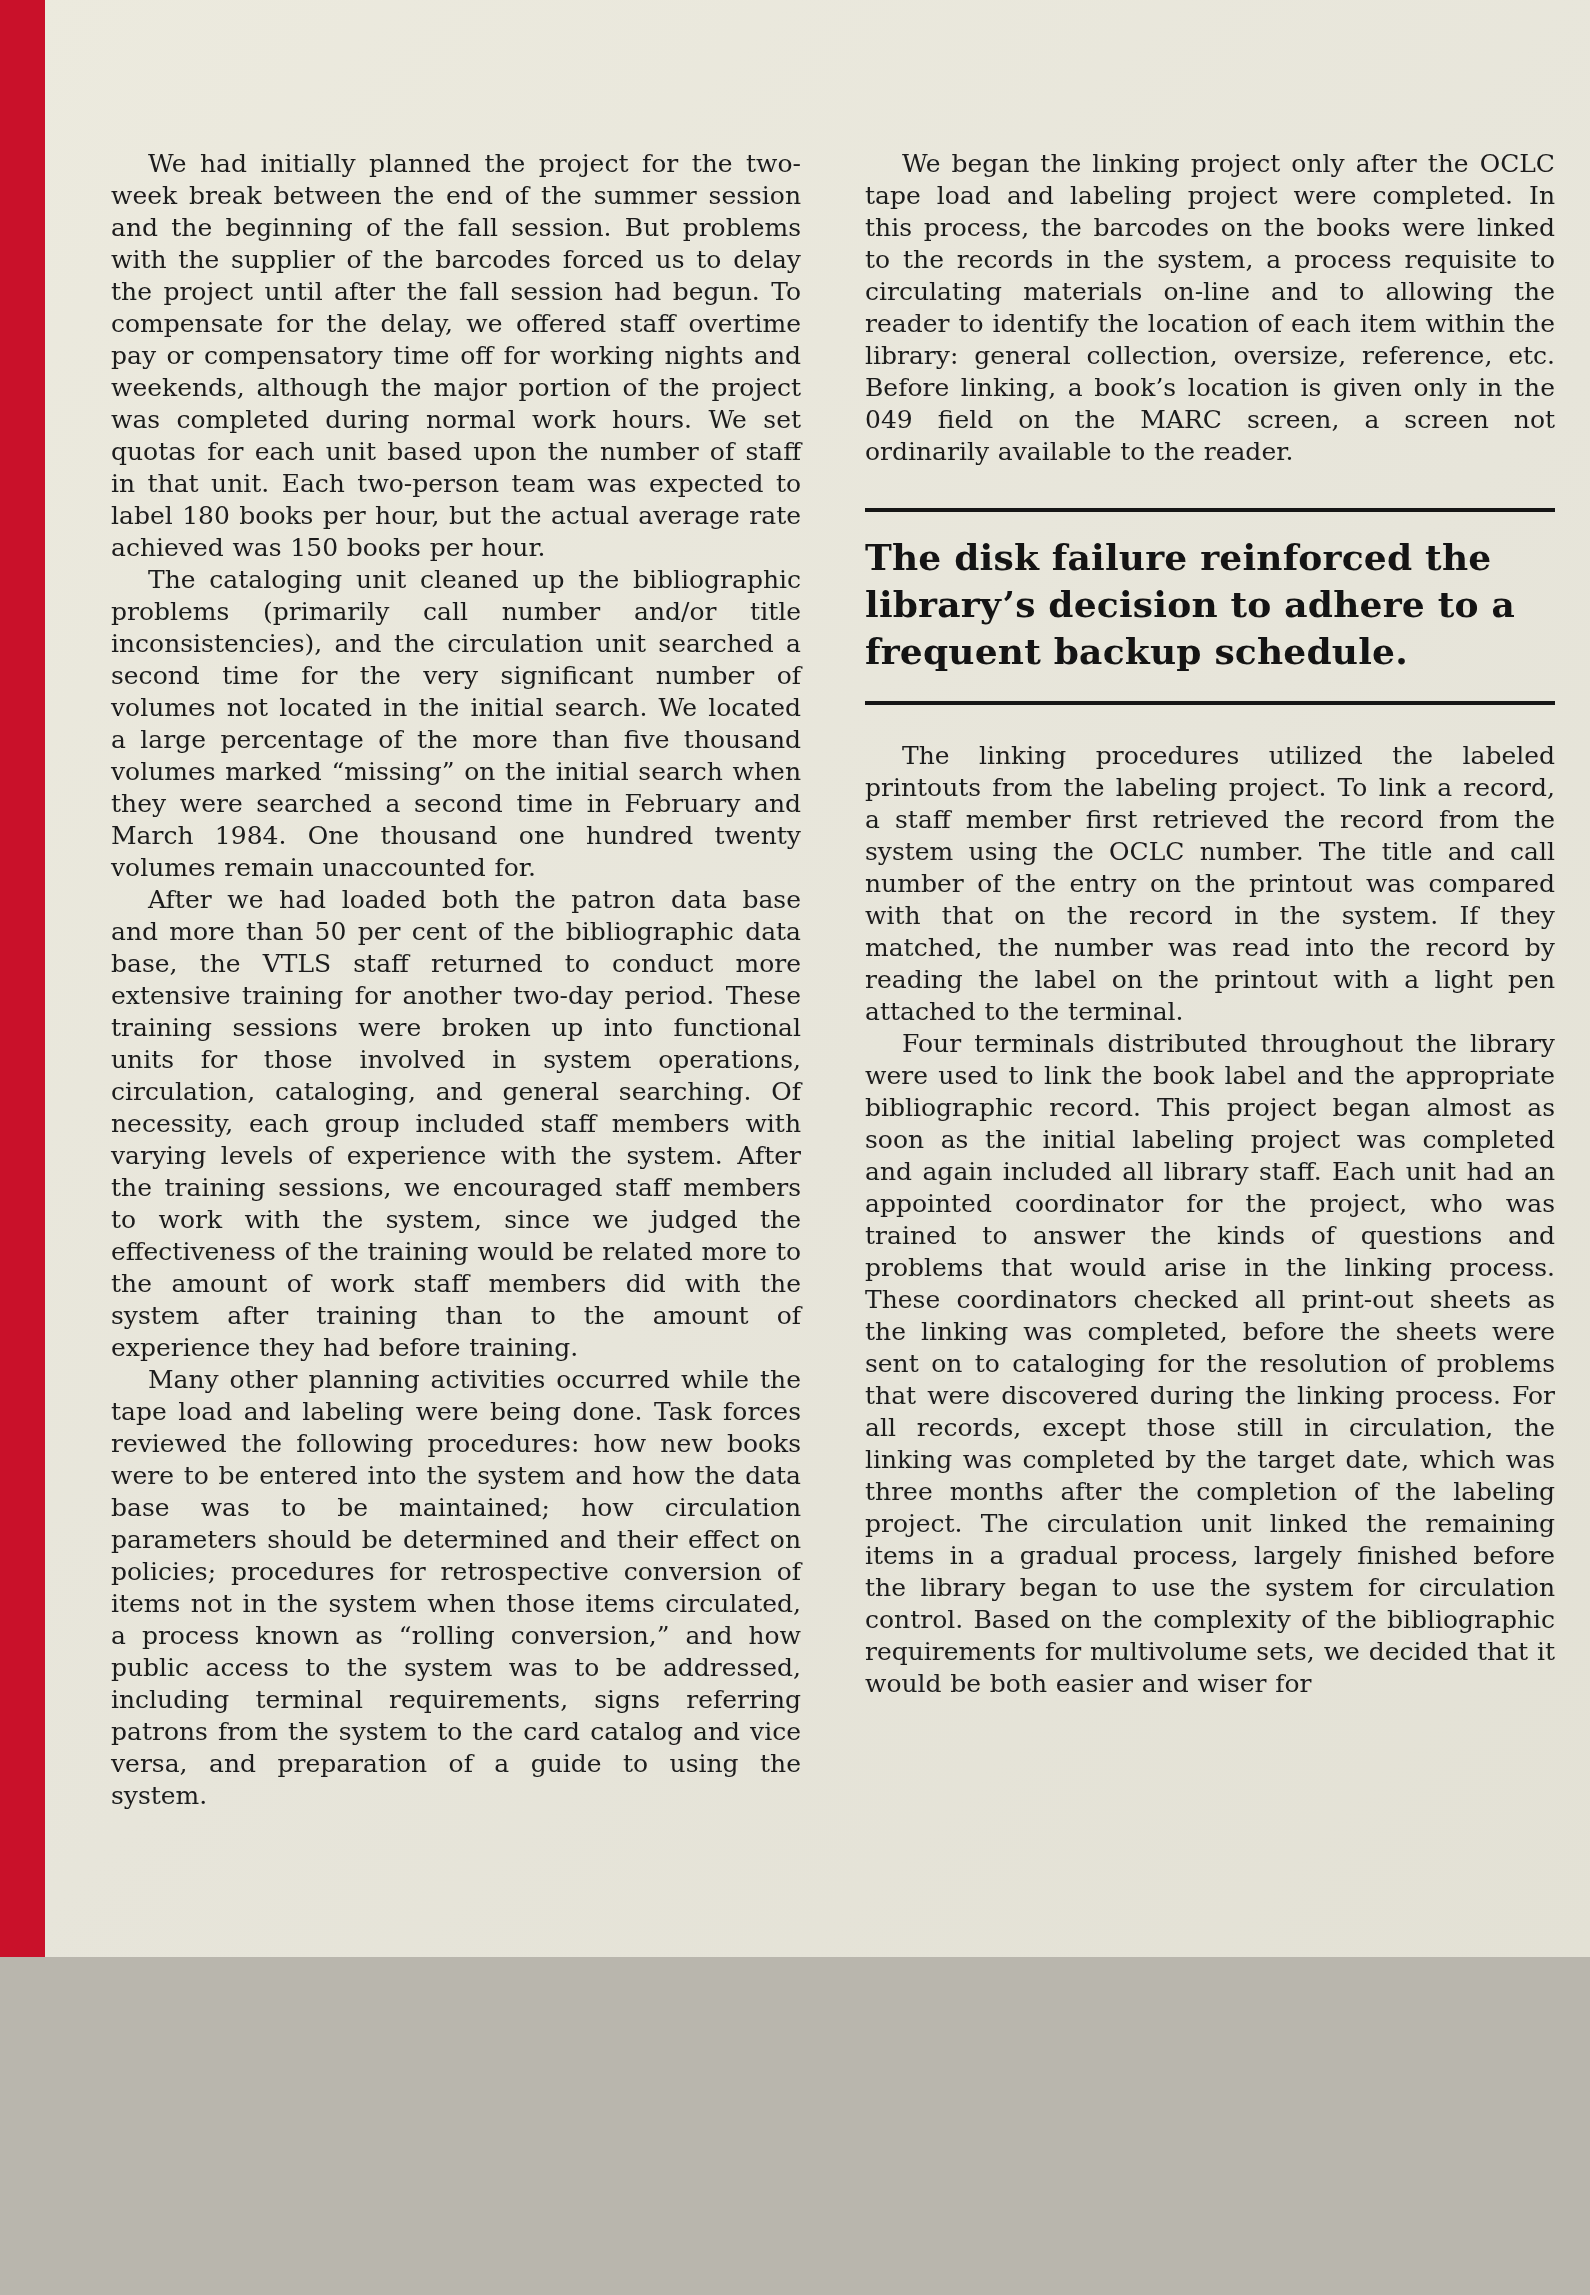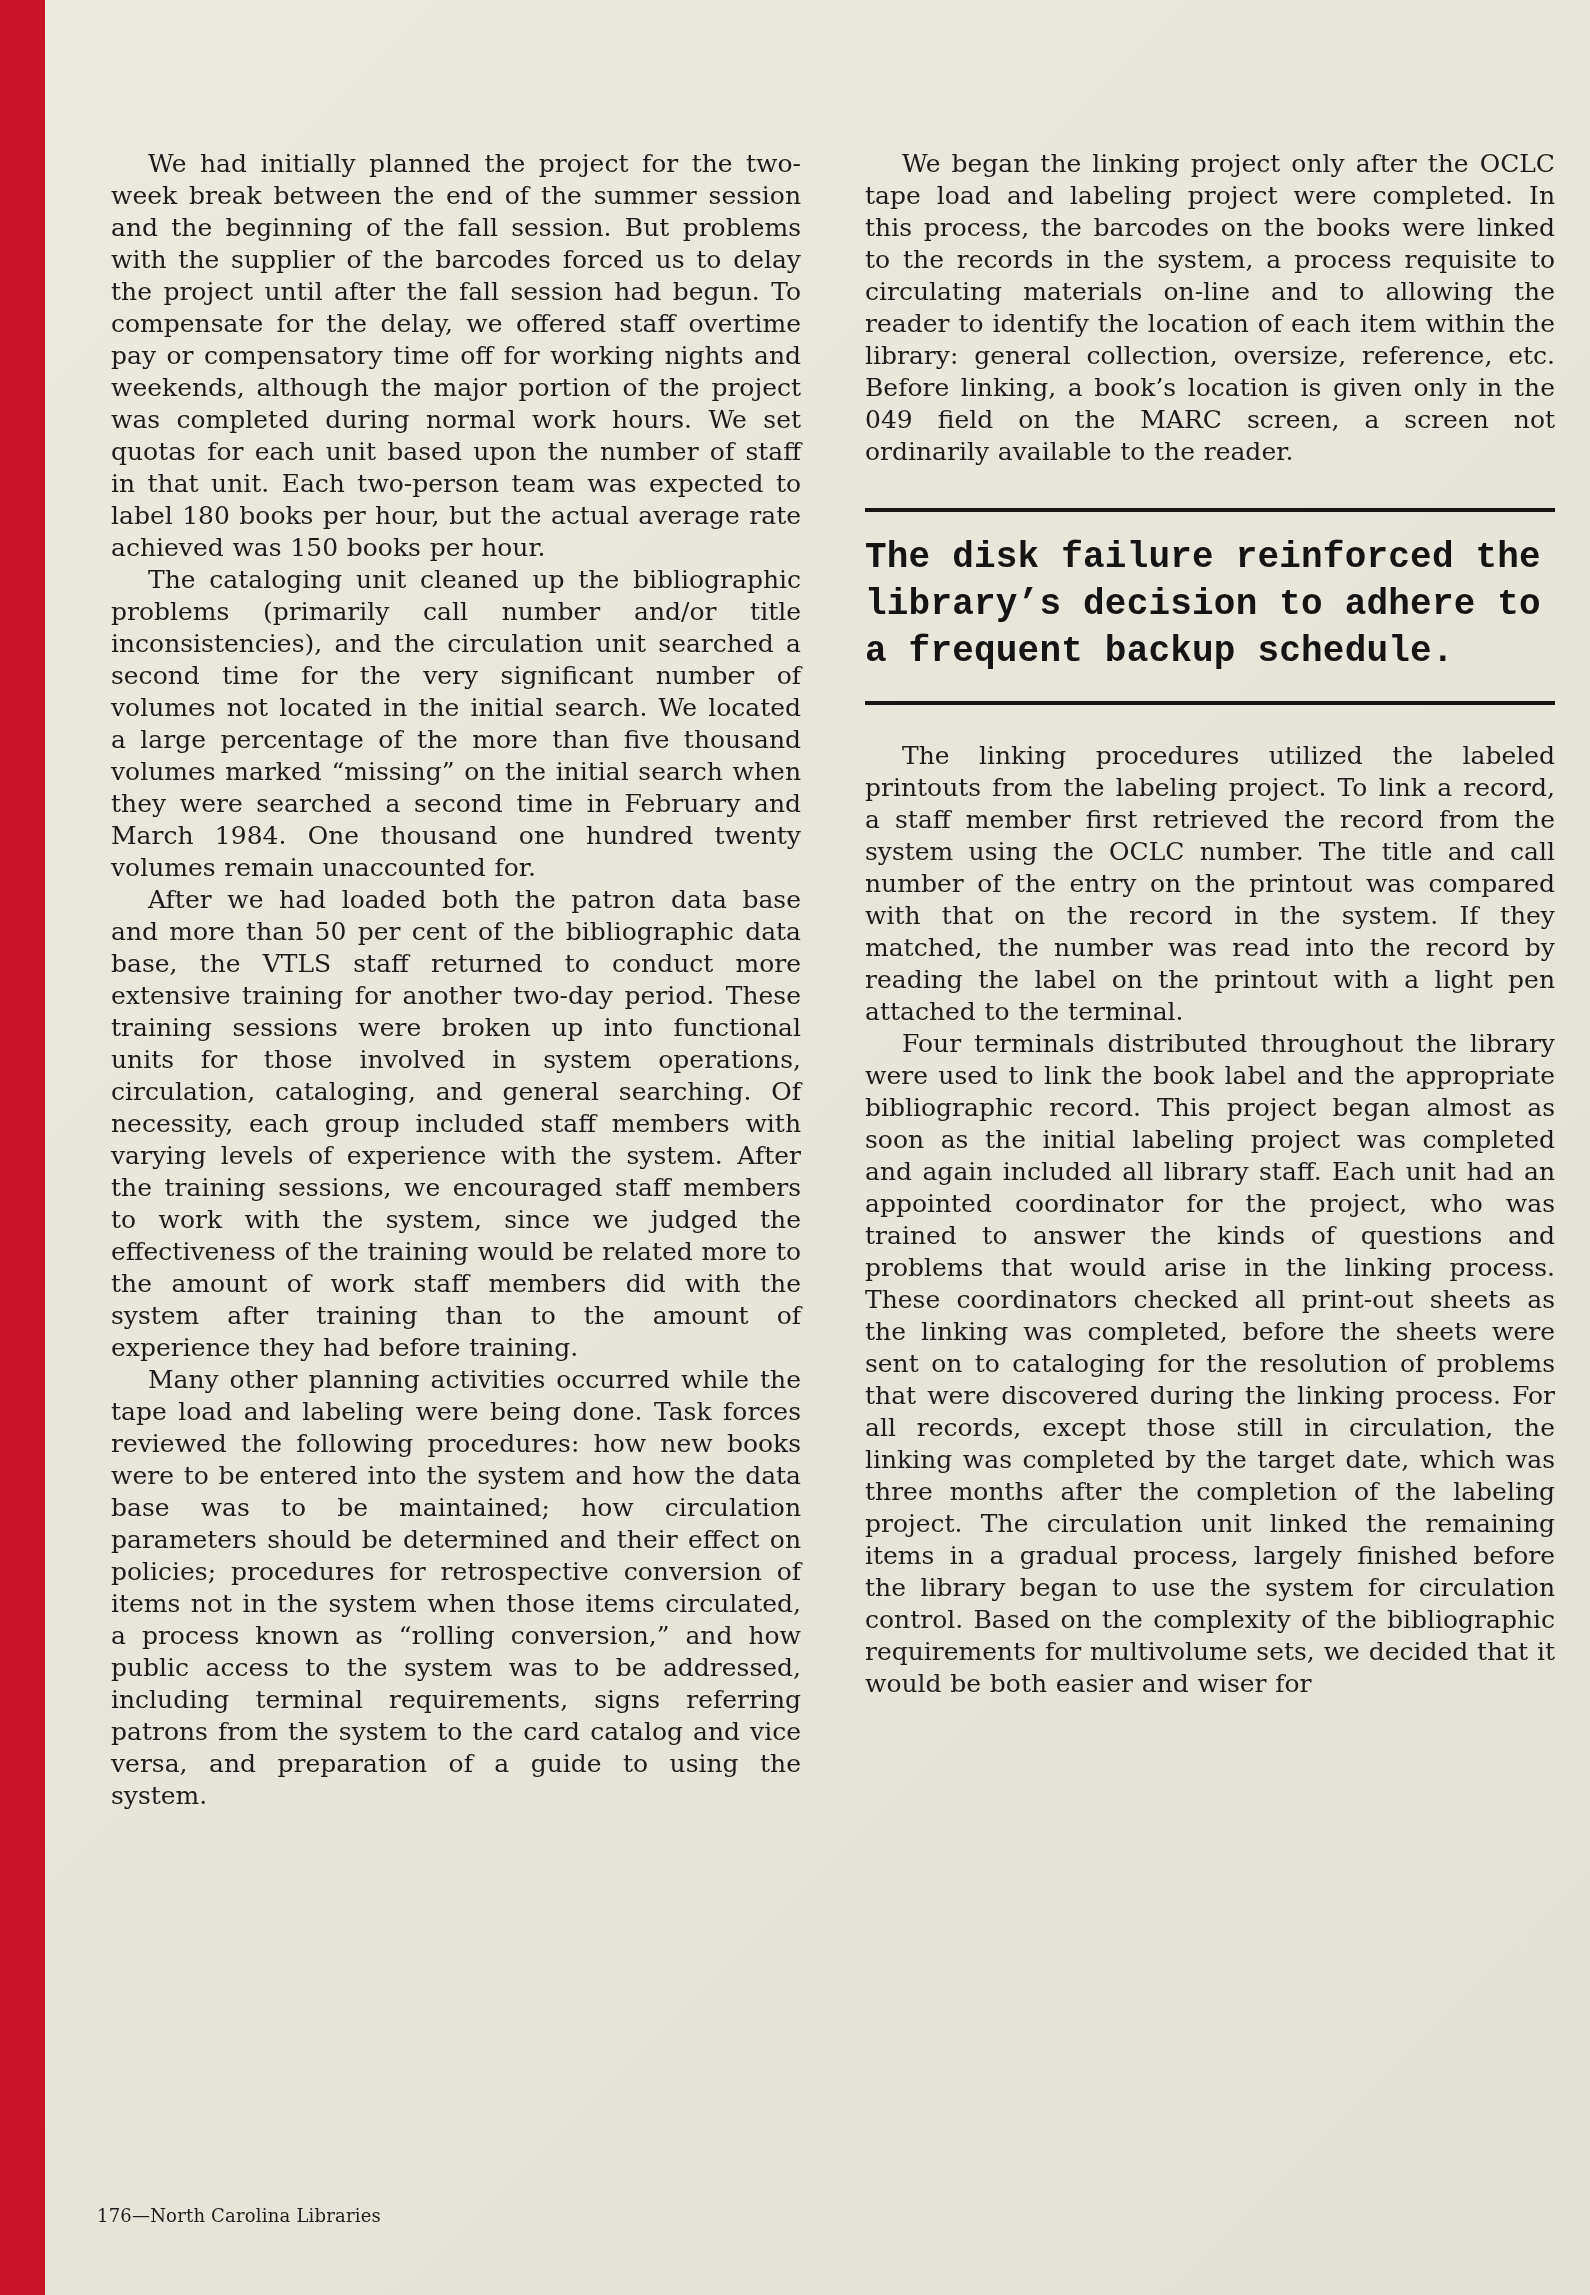--- a/index.html
+++ b/index.html
@@ -2,21 +2,21 @@
 <html style="font-size:12.7px"><head>
 <meta charset="utf-8">
 <style>
   * { margin: 0; padding: 0; box-sizing: border-box; }
   html, body { background: #b9b6ad; }
   body { font-family: "DejaVu Serif", "Liberation Serif", serif; }
 
   .page {
     position: relative;
     width: 1591px;
-    height: 2295px;
+    height: 1957px;
     background: linear-gradient(135deg, #eceade 0%, #e7e5da 55%, #e3e1d5 100%);
     color: #1c1c1c;
     overflow: hidden;
   }
 
   .red-strip {
     position: absolute;
     left: 0;
     top: 0;
     width: 45px;
@@ -49,21 +49,20 @@
     background: #161616;
   }
 
   .pq-text {
     font-weight: bold;
     font-size: 36px;
     line-height: 47px;
     padding: 22px 0 25.5px 0;
     letter-spacing: 0.2px;
     color: #141414;
-    font-family: Liberation Mono, monospace;
   }
 
   .footer {
     position: absolute;
     left: 97px;
     top: 2205px;
     font-size: 18px;
     letter-spacing: 0.2px;
   }
 </style>

